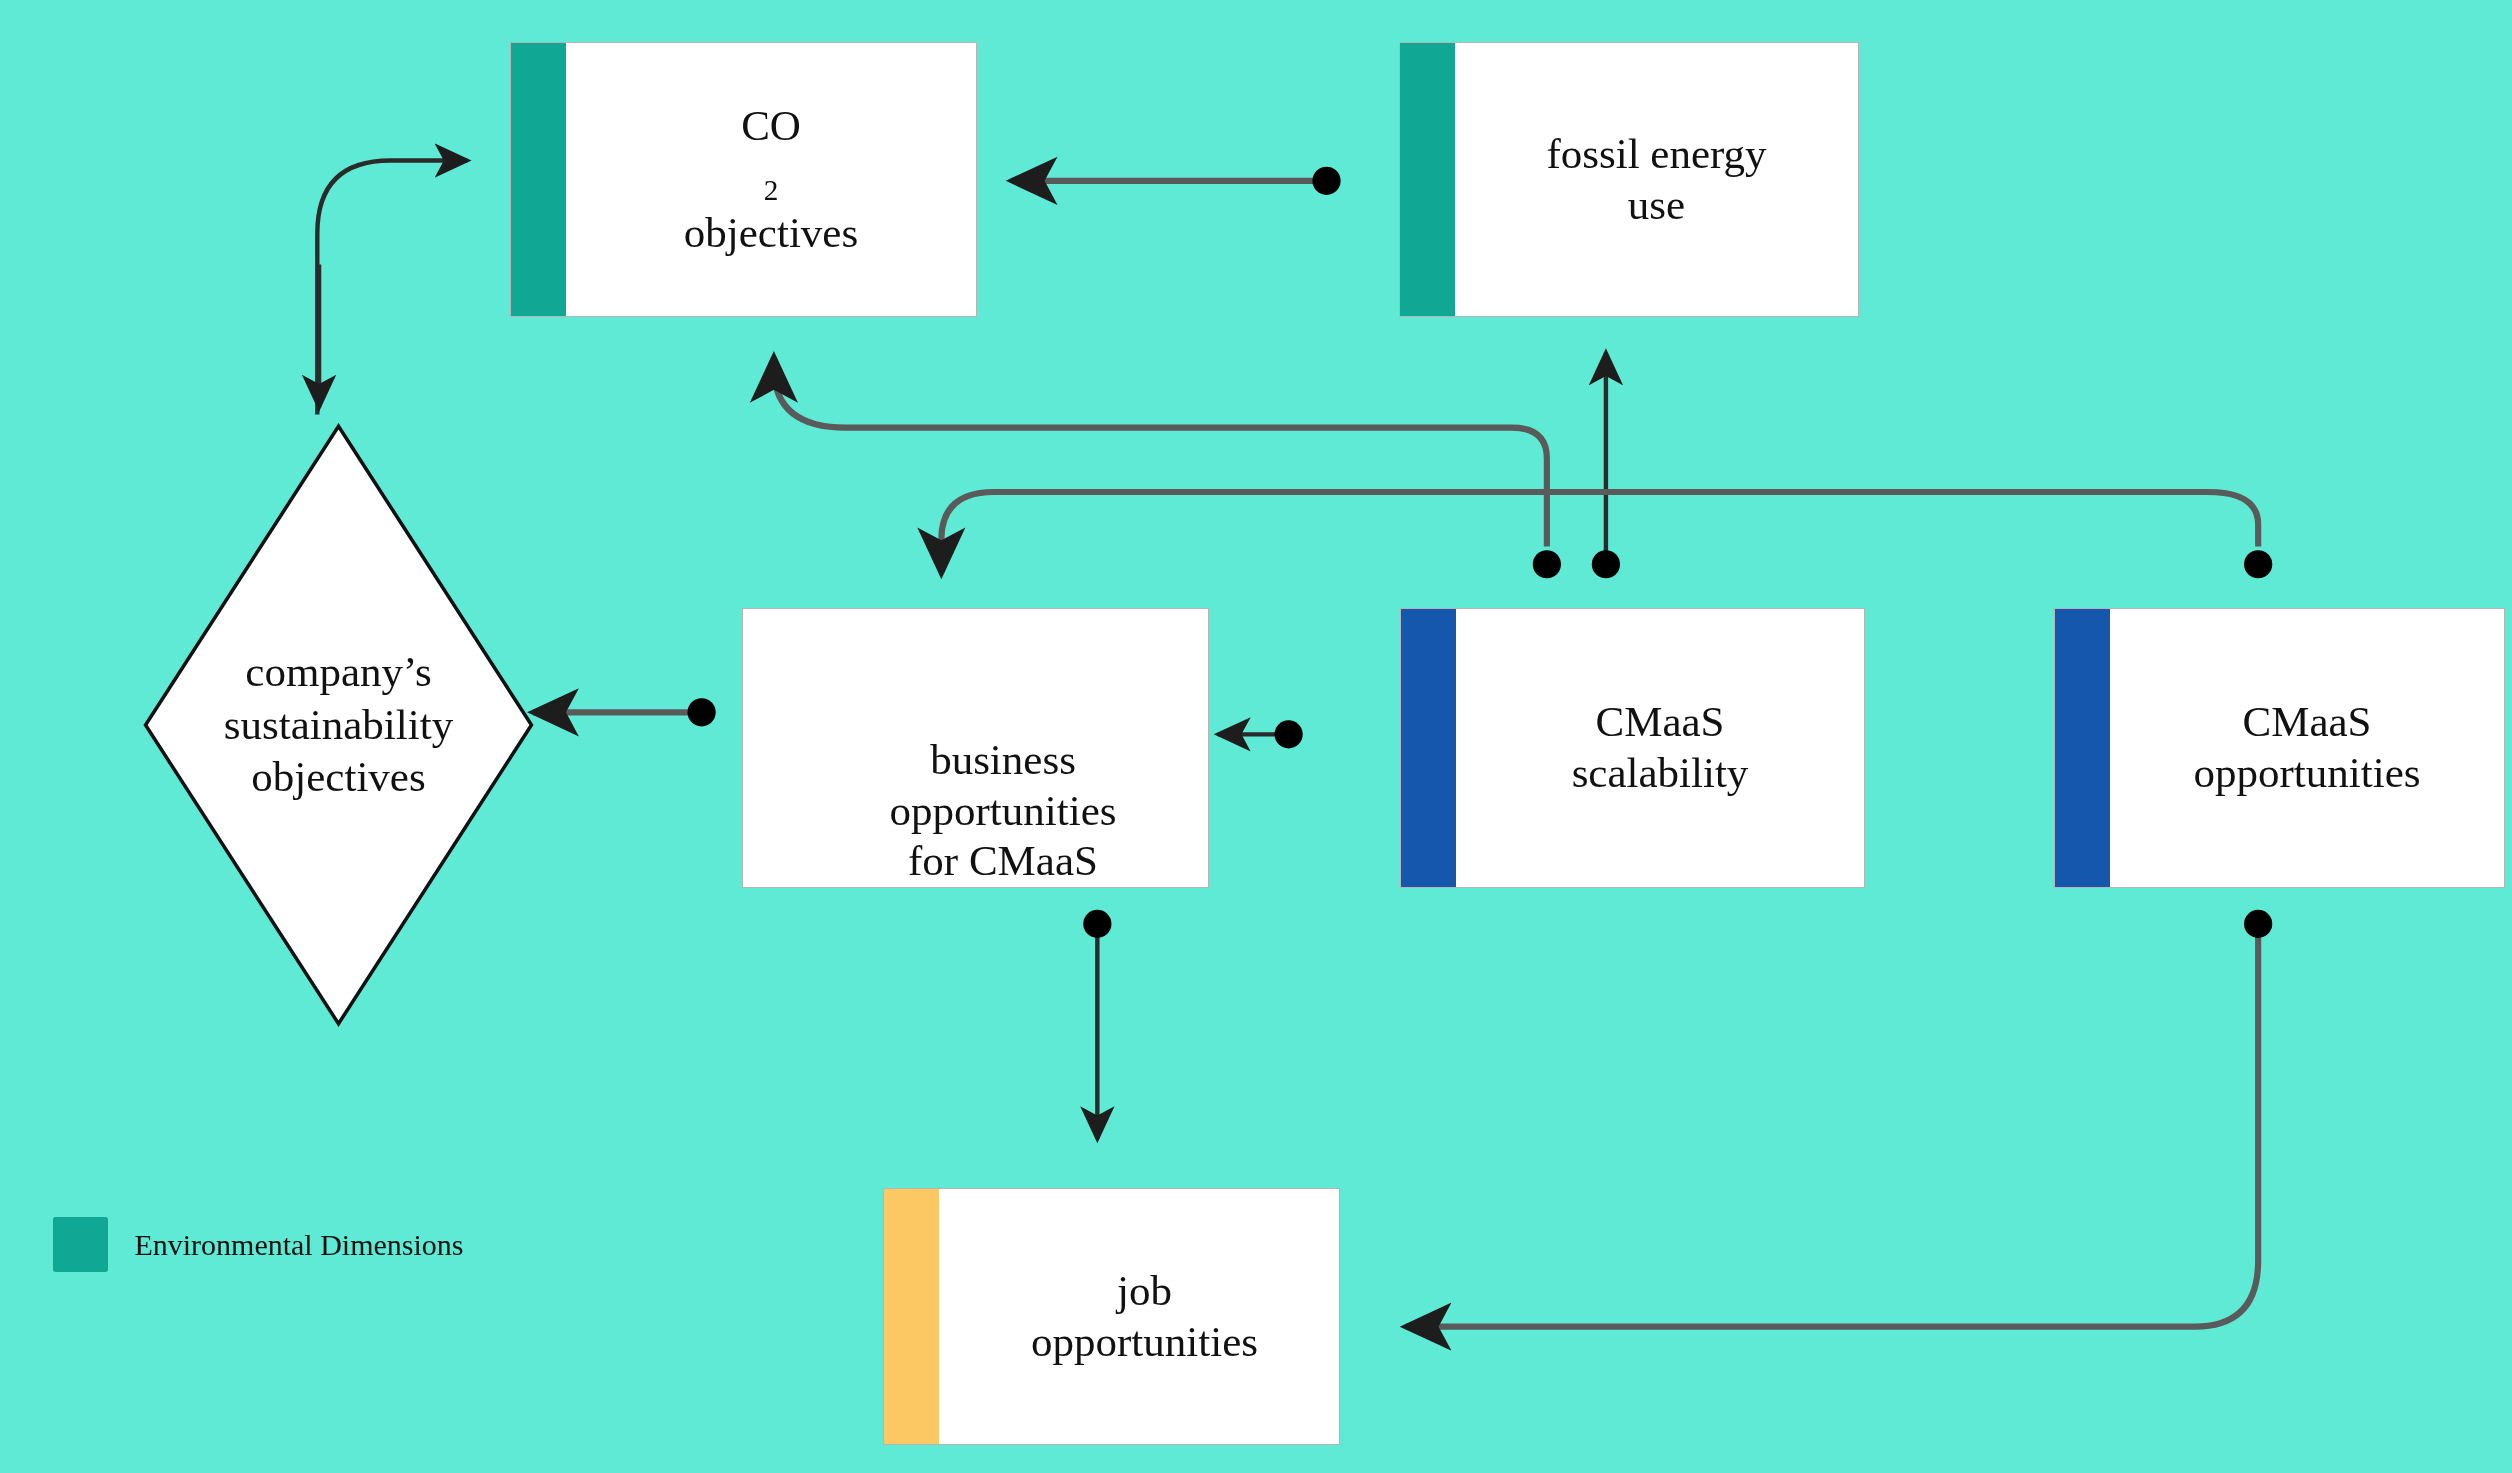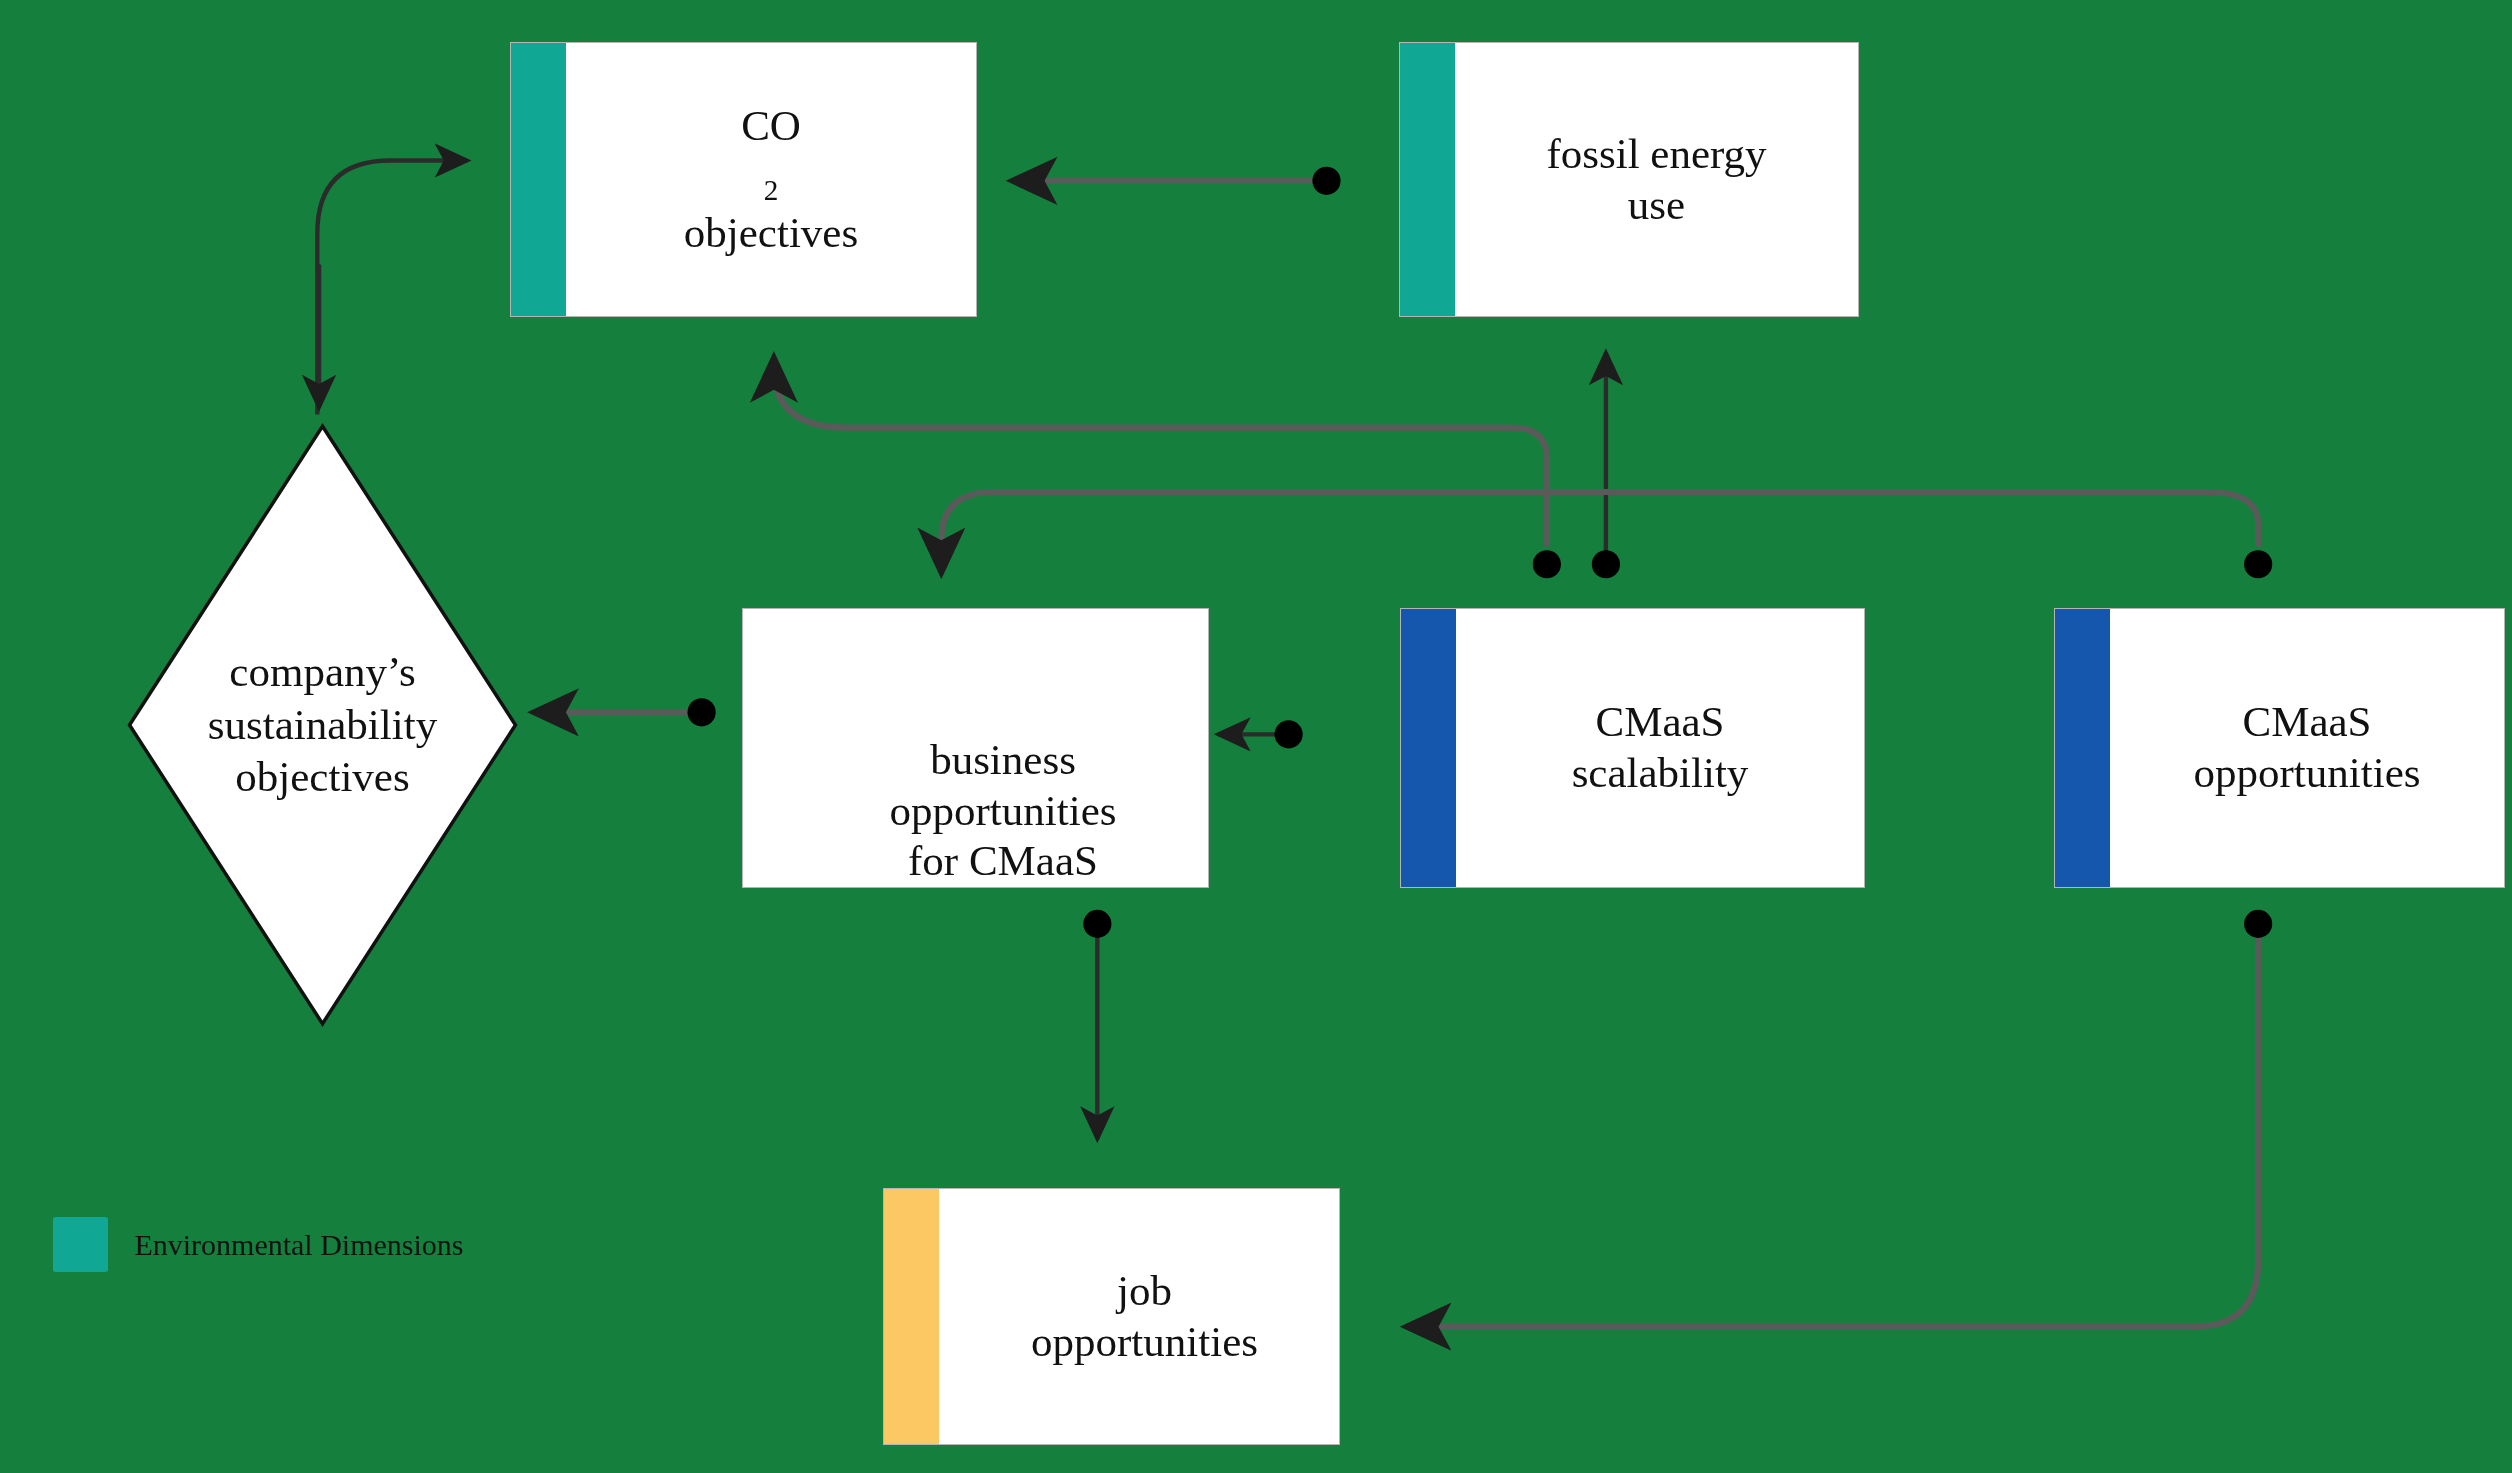--- a/index.html
+++ b/index.html
@@ -4,21 +4,21 @@
 <style>
   html,body{margin:0;padding:0;background:#ffffff;}
   body{
     font-family:"Liberation Serif", serif;
     color:#111;
   }
   #stage{
     position:relative;
     width:2512px;
     height:1474px;
-    background:#15803d;
+    background:#5eead4;
     overflow:hidden;
   }
   
   .node{
     position:absolute;
     box-sizing:border-box;
     display:flex;
     align-items:stretch;
     background:#ffffff;
     border:1.8px solid #b5b5b5;
@@ -169,21 +169,21 @@
   <div class="node" style="left:1399px; top:42px; width:460px; height:275px;">
     <div class="stripe stripe-env"></div>
     <div class="body">
       <div>
         <span>fossil energy</span>
         <span>use</span>
       </div>
     </div>
   </div>
 
-  <div class="diamond-wrap" style="left:124px; top:421px; width:397px; height:608px;">
+  <div class="diamond-wrap" style="left:140px; top:421px; width:397px; height:608px;">
     <svg width="397" height="608" viewBox="0 0 450 690">
       <polygon points="225,6 444,345 225,684 6,345" fill="#ffffff" stroke="#111111" stroke-width="4"></polygon>
     </svg>
     <div class="diamond-label">
       <div>
         <span>company’s</span>
         <span>sustainability</span>
         <span>objectives</span>
       </div>
     </div>

